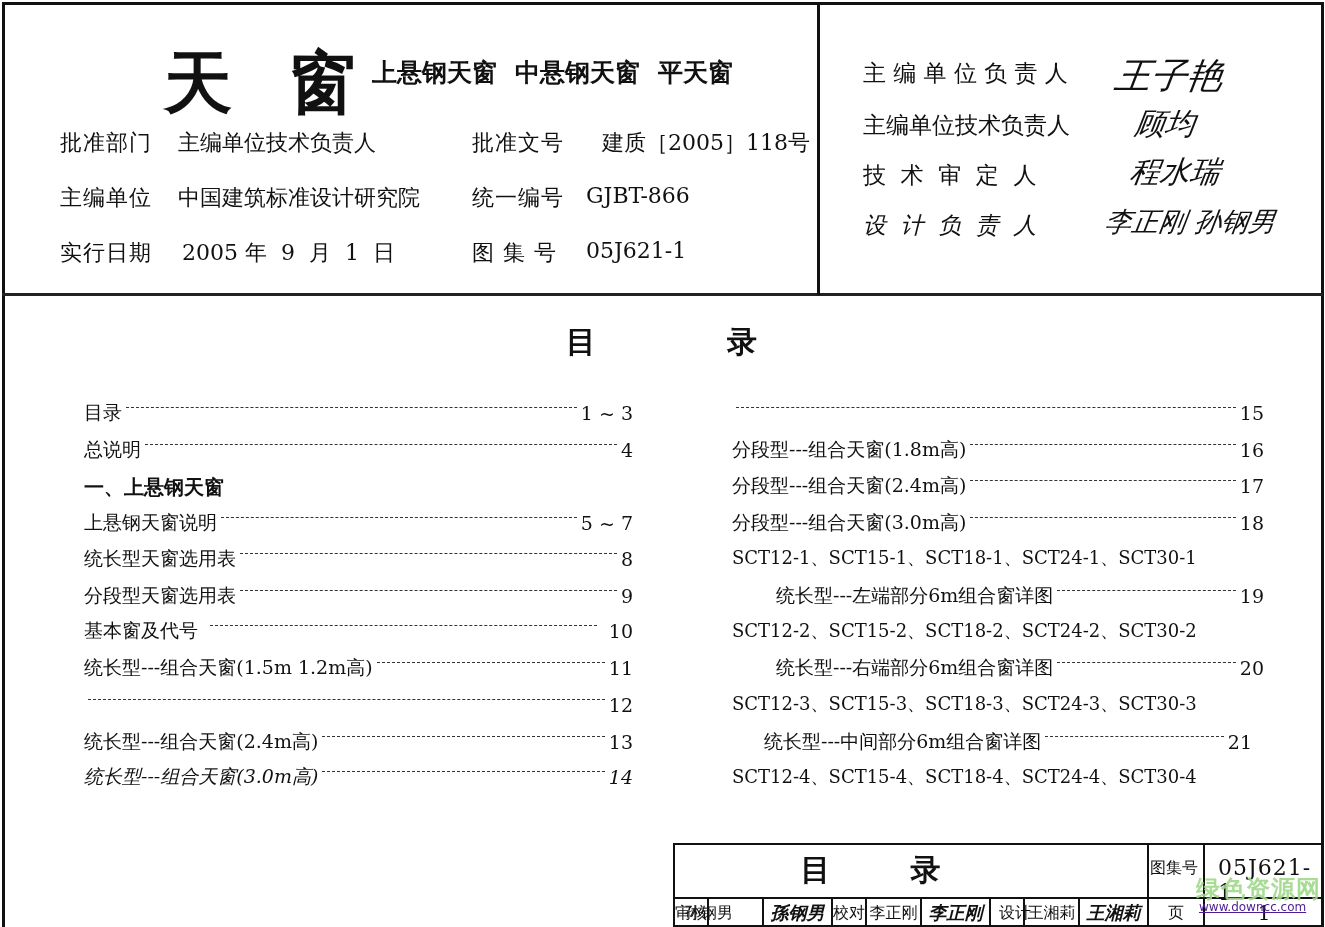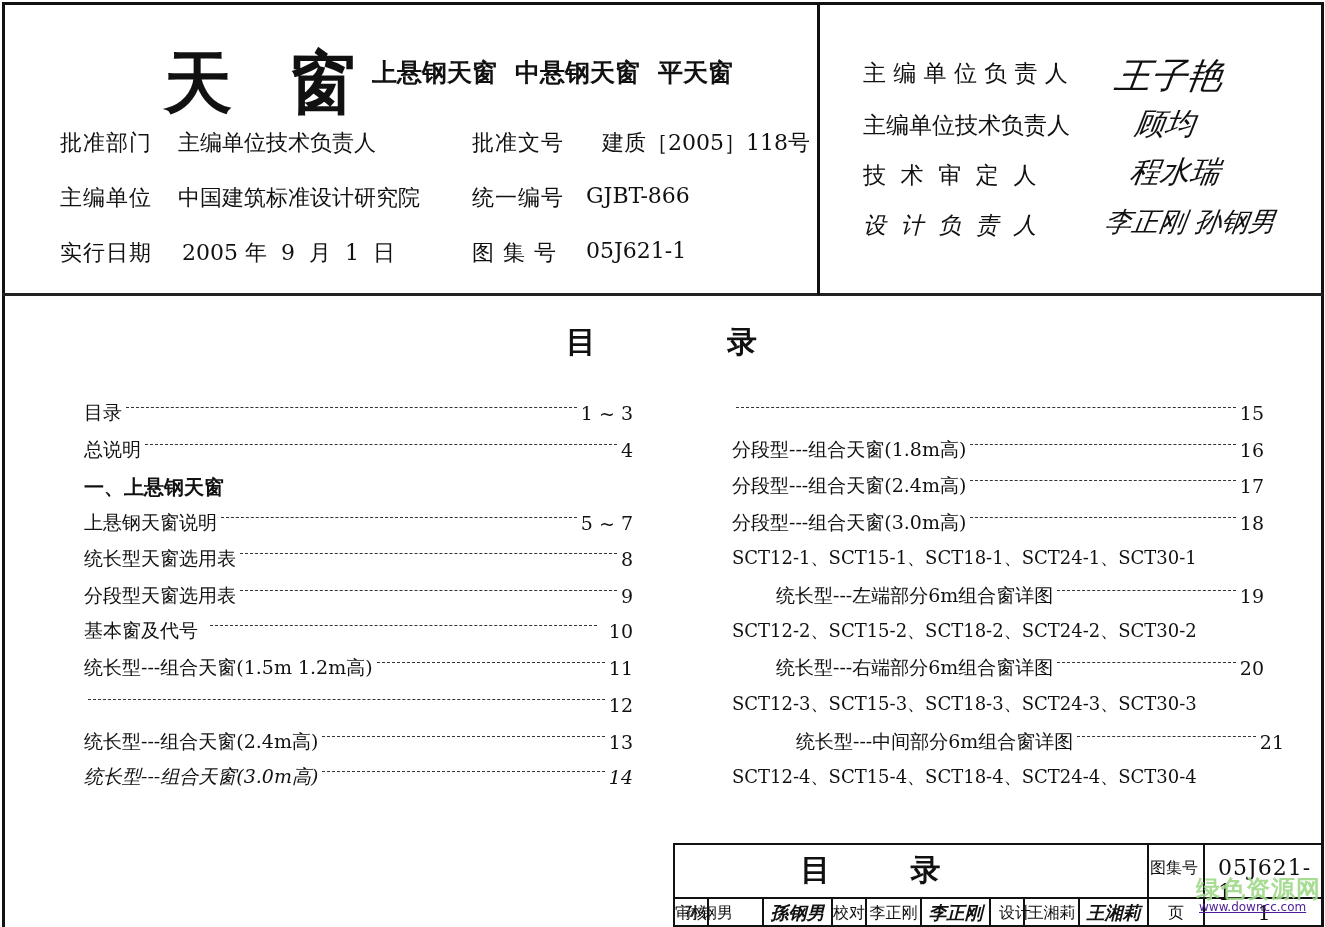--- a/index.html
+++ b/index.html
@@ -157,21 +157,21 @@
     <span class="dots"></span>
     <span class="pg">19</span>
   </div>
 <div class="abs code-line" style="left:732px;top:619px;">SCT12-2、SCT15-2、SCT18-2、SCT24-2、SCT30-2</div>
 <div class="toc-row" style="left:776px;top:653px;width:488px;">
     <span class="lbl">统长型---右端部分6m组合窗详图</span>
     <span class="dots"></span>
     <span class="pg">20</span>
   </div>
 <div class="abs code-line" style="left:732px;top:692px;">SCT12-3、SCT15-3、SCT18-3、SCT24-3、SCT30-3</div>
-<div class="toc-row" style="left:796px;top:727px;width:488px;">
+<div class="toc-row" style="left:764px;top:727px;width:488px;">
     <span class="lbl">统长型---中间部分6m组合窗详图</span>
     <span class="dots"></span>
     <span class="pg">21</span>
   </div>
 <div class="abs code-line" style="left:732px;top:765px;">SCT12-4、SCT15-4、SCT18-4、SCT24-4、SCT30-4</div>
 
 <div class="abs tb"></div>
 <div class="abs tb-title">
     <span>目</span>
     <span>录</span>

